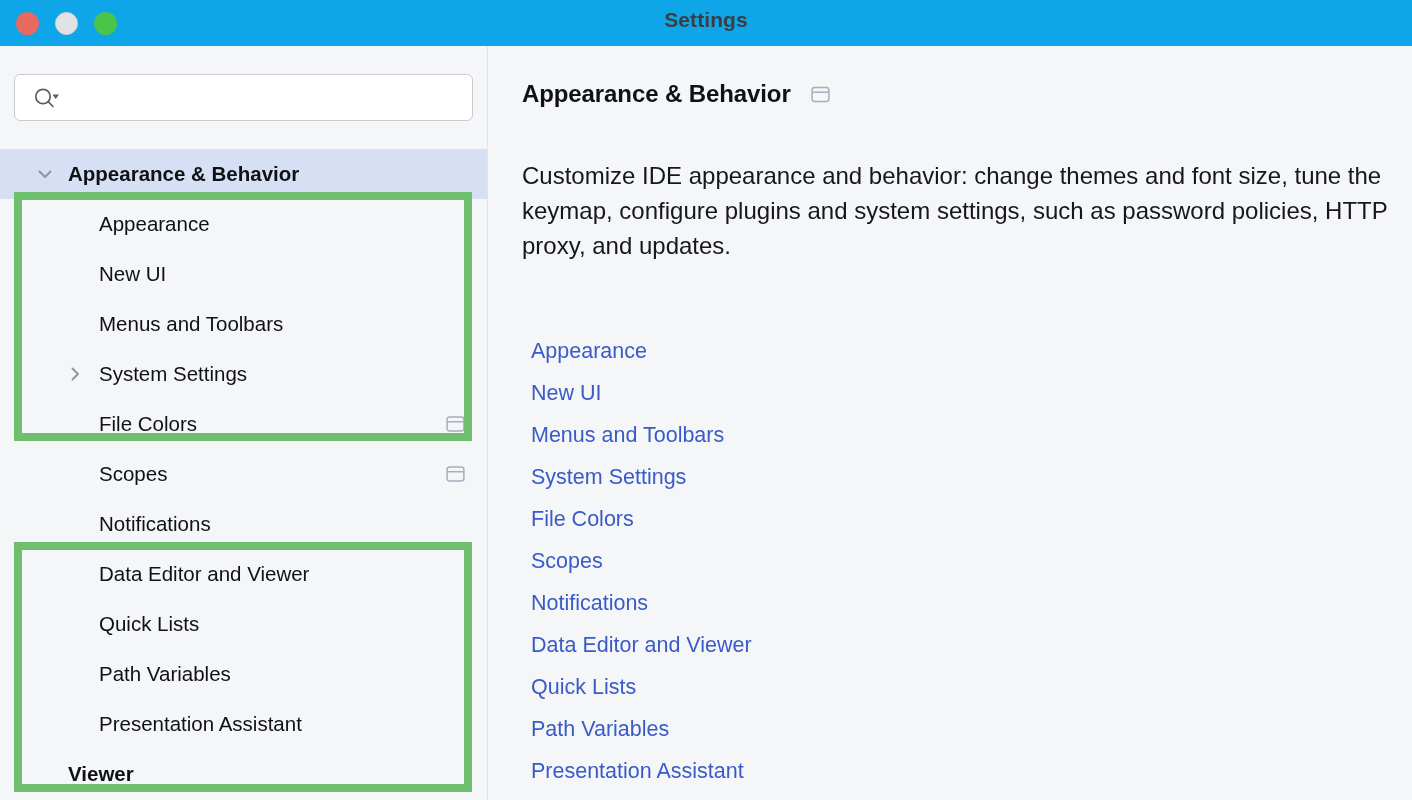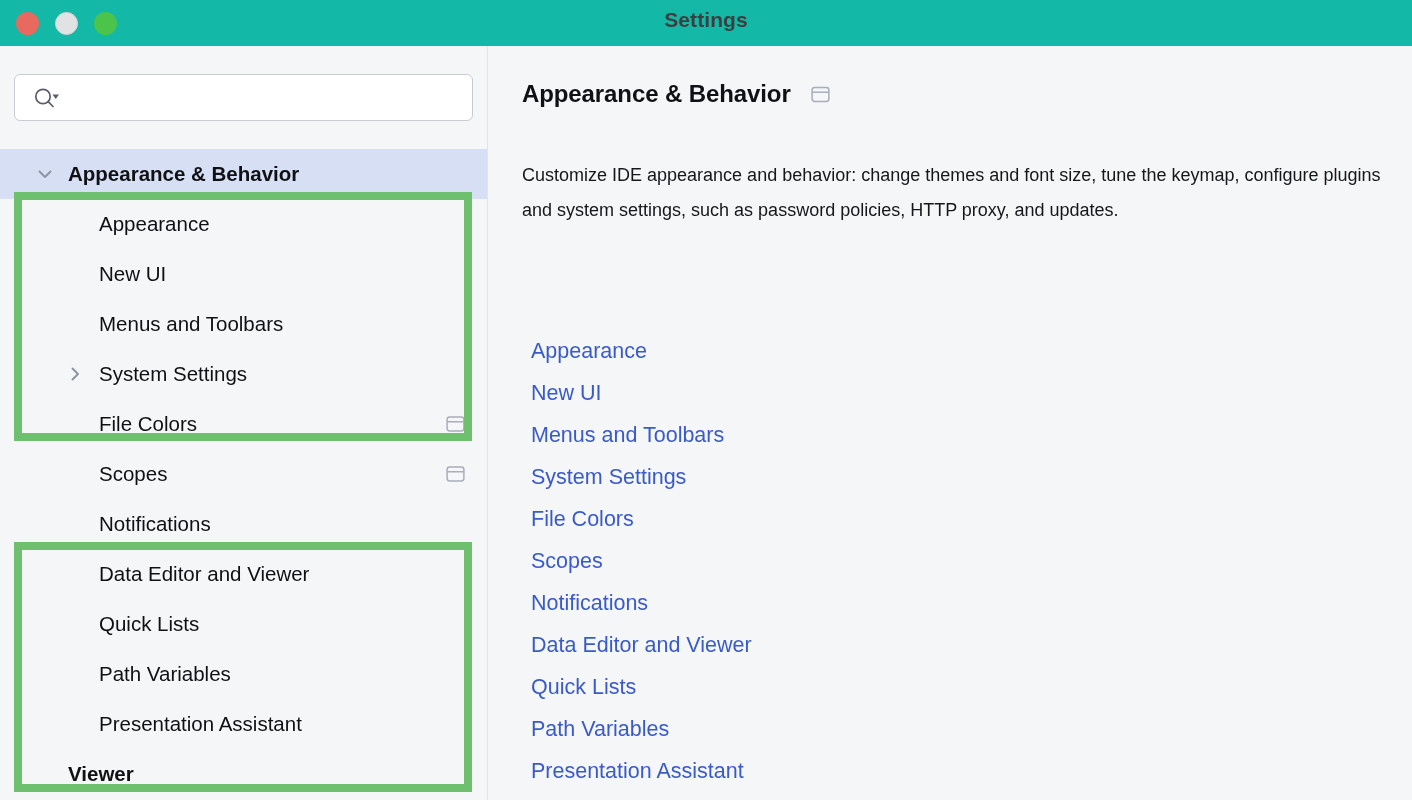--- a/index.html
+++ b/index.html
@@ -19,21 +19,21 @@
     height: 800px;
     background: #f5f6f8;
   }
 
   
   .titlebar {
     position: absolute;
     top: 0; left: 0;
     width: 1412px;
     height: 46px;
-    background: #14b8a6;
+    background: #0ea5e9;
   }
 
   .traffic-lights {
     position: absolute;
     top: 12px;
     left: 16px;
     display: flex;
     gap: 16px;
   }
   .light {
@@ -198,21 +198,21 @@
     letter-spacing: -0.1px;
   }
   .main-header-icon { display: flex; align-items: center; }
   .main-header-icon svg { display: block; }
 
   .main-description {
     position: absolute;
     top: 112px;
     left: 33px;
     width: 890px;
-    font-size: 18px;
+    font-size: 24px;
     line-height: 35px;
     color: #16171a;
   }
 
   .main-links {
     position: absolute;
     top: 284px;
     left: 42px;
     display: flex;
     flex-direction: column;

